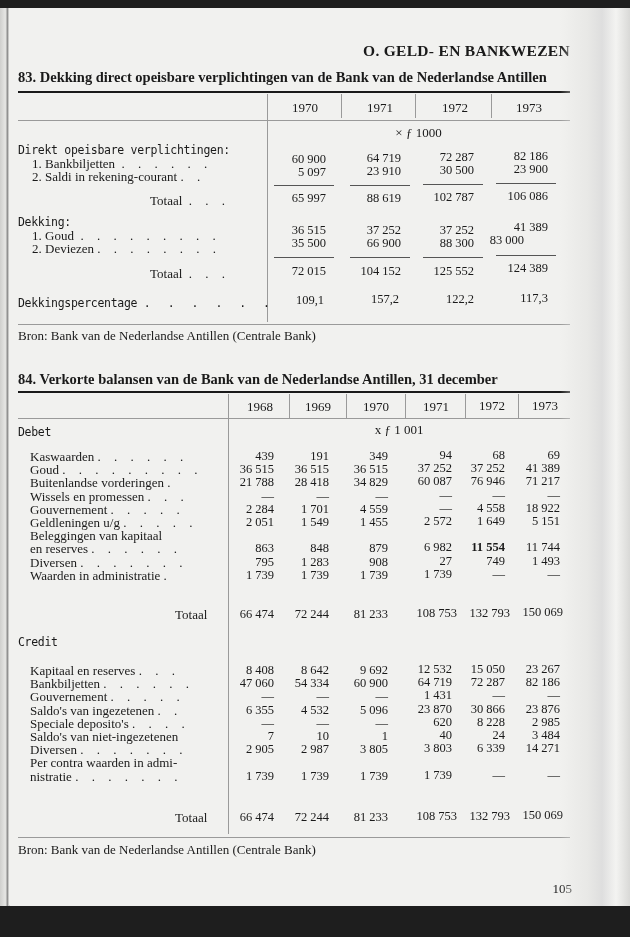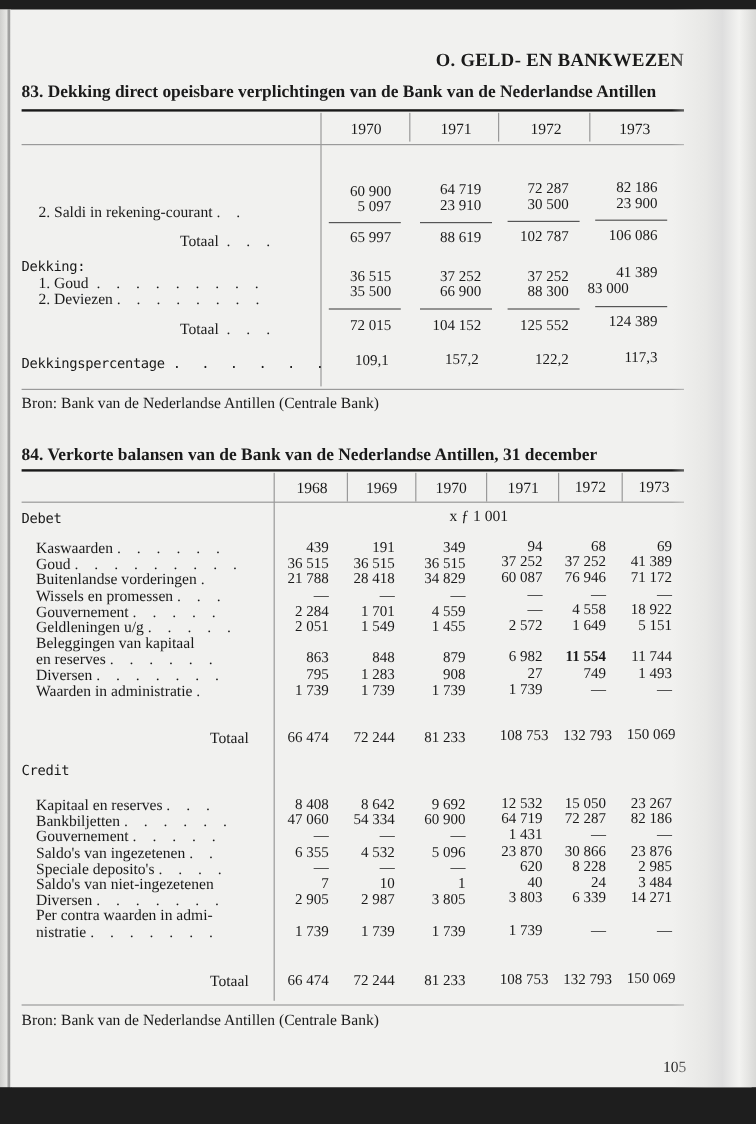--- a/index.html
+++ b/index.html
@@ -56,21 +56,24 @@
   <div class="vline" style="left:341px; top:86px; height:24px;"></div>
   <div class="vline" style="left:415px; top:86px; height:24px;"></div>
   <div class="vline" style="left:491px; top:86px; height:24px;"></div>
 
   <div class="abs hdr" style="left:270px; top:92px;">1970</div>
   <div class="abs hdr" style="left:345px; top:92px;">1971</div>
   <div class="abs hdr" style="left:420px; top:92px;">1972</div>
   <div class="abs hdr" style="left:494px; top:92px;">1973</div>
 
   <div class="rule thin" style="left:18px; width:552px; top:112px;"></div>
-
+  <div class="abs unit" style="left:267px; width:303px; top:117px;">× ƒ 1000</div>
+
+  <div class="abs lbl mono" style="top:135px;">Direkt opeisbare verplichtingen:</div>
+  <div class="abs lbl ind" style="top:148px;"><span>1. Bankbiljetten</span>&nbsp;&nbsp;<span class="dots">. . . . . .</span></div>
   <div class="abs lbl ind" style="top:161px;"><span>2. Saldi in rekening-courant</span> <span class="dots">. .</span></div>
 
   <div class="abs num" style="left:262px; top:144px;">60 900</div>
   <div class="abs num" style="left:337px; top:143px;">64 719</div>
   <div class="abs num" style="left:410px; top:142px;">72 287</div>
   <div class="abs num" style="left:484px; top:141px;">82 186</div>
   <div class="abs num" style="left:262px; top:157px;">5 097</div>
   <div class="abs num" style="left:337px; top:156px;">23 910</div>
   <div class="abs num" style="left:410px; top:155px;">30 500</div>
   <div class="abs num" style="left:484px; top:154px;">23 900</div>
@@ -154,21 +157,21 @@
       <div class="abs num2" style="left: 338px; top: 454.2px;">36 515</div>
       <div class="abs num2" style="left: 402px; top: 453.2px;">37 252</div>
       <div class="abs num2" style="left: 455px; top: 453.2px;">37 252</div>
       <div class="abs num2" style="left: 510px; top: 453.2px;">41 389</div>
       <div class="abs lbl ind" style="left: 30px; top: 467.4px;"><span>Buitenlandse vorderingen</span>  <span class="dots">.</span></div>
       <div class="abs num2" style="left: 224px; top: 467.4px;">21 788</div>
       <div class="abs num2" style="left: 279px; top: 467.4px;">28 418</div>
       <div class="abs num2" style="left: 338px; top: 467.4px;">34 829</div>
       <div class="abs num2" style="left: 402px; top: 466.4px;">60 087</div>
       <div class="abs num2" style="left: 455px; top: 466.4px;">76 946</div>
-      <div class="abs num2" style="left: 510px; top: 466.4px;">71 172</div>
+      <div class="abs num2" style="left: 510px; top: 466.4px;">71 217</div>
       <div class="abs lbl ind" style="left: 30px; top: 480.6px;"><span>Wissels en promessen</span>  <span class="dots">. . .</span></div>
       <div class="abs num2" style="left: 224px; top: 480.6px;">—</div>
       <div class="abs num2" style="left: 279px; top: 480.6px;">—</div>
       <div class="abs num2" style="left: 338px; top: 480.6px;">—</div>
       <div class="abs num2" style="left: 402px; top: 479.6px;">—</div>
       <div class="abs num2" style="left: 455px; top: 479.6px;">—</div>
       <div class="abs num2" style="left: 510px; top: 479.6px;">—</div>
       <div class="abs lbl ind" style="left: 30px; top: 493.8px;"><span>Gouvernement</span>  <span class="dots">. . . . .</span></div>
       <div class="abs num2" style="left: 224px; top: 493.8px;">2 284</div>
       <div class="abs num2" style="left: 279px; top: 493.8px;">1 701</div>

